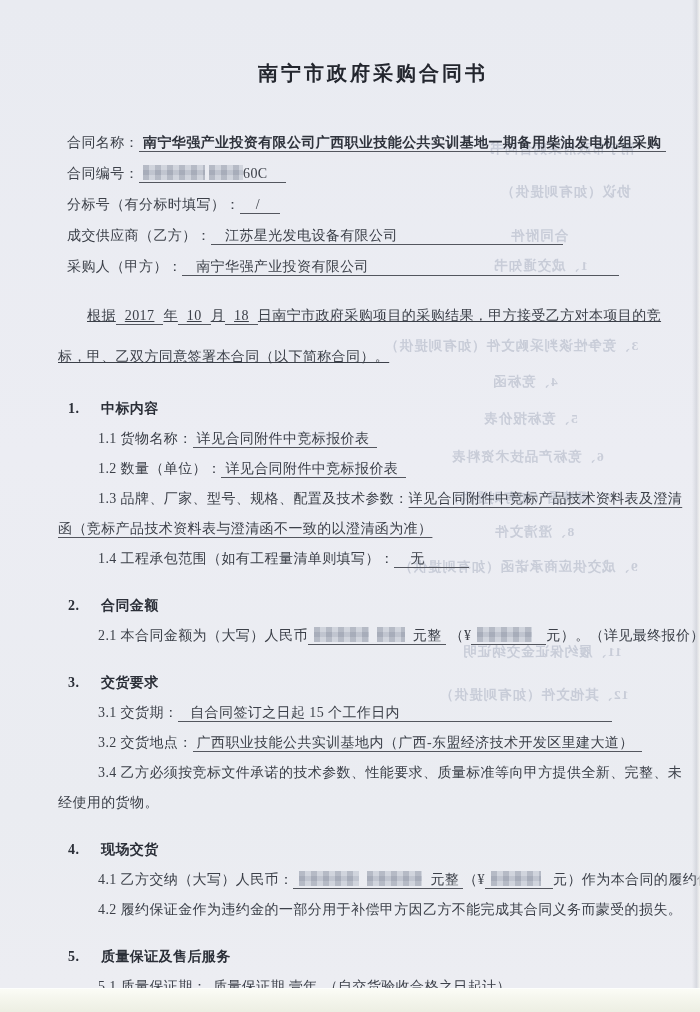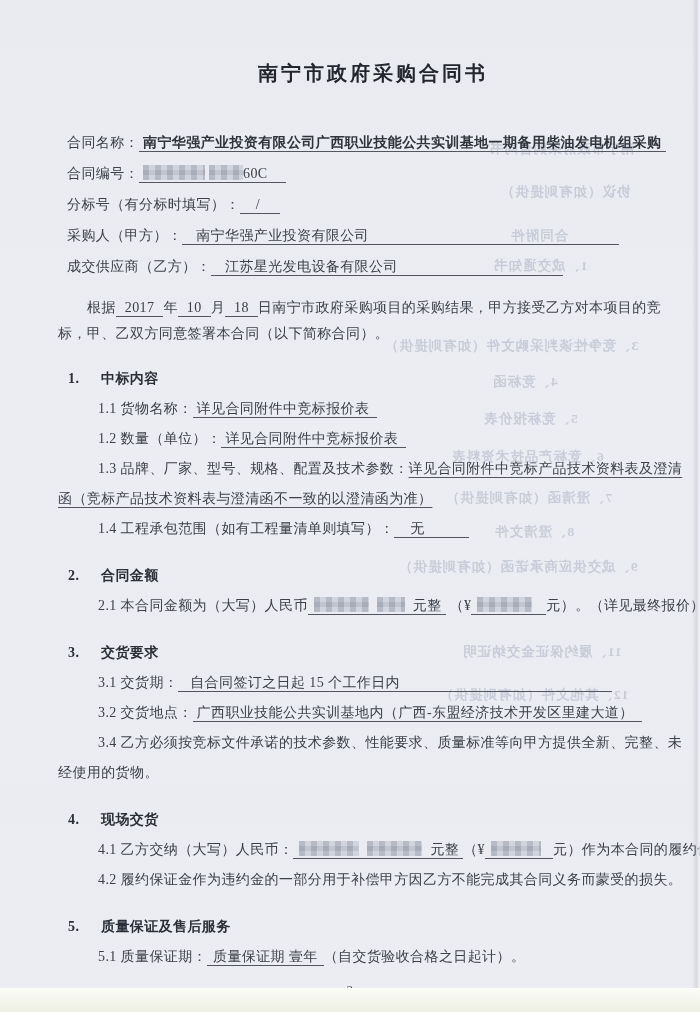--- a/index.html
+++ b/index.html
@@ -14,21 +14,21 @@
   .title {
     margin:0; text-align:center; font-size:20px; font-weight:bold;
     letter-spacing:3px; color:#23262e;
   }
   .fields { margin:40px 0 0 9px; }
   .fline { line-height:31px; white-space:nowrap; }
   .u { border-bottom:1px solid #53565e; padding:0 4px 1px 4px; }
   .uw { text-decoration:underline; text-underline-offset:4px;
         text-decoration-color:#53565e; text-decoration-thickness:1px; }
   .bold { font-weight:bold; color:#2f333c; }
-  .intro { margin:13px 0 0 0; line-height:26px; text-indent:29px; }
+  .intro { margin:13px 0 0 0; line-height:41px; text-indent:29px;text-decoration:underline; }
   .intro .u { padding:0 9px 1px 9px; }
   .sec { margin:14px 0 0 10px; line-height:31px; font-weight:bold; color:#2b2f38; white-space:nowrap; }
   .sec2 { margin-top:16px; }
   .sec-no { display:inline-block; width:33px; }
   .sub { line-height:30px; text-indent:40px; }
   .nw { white-space:nowrap; }
   .mosaic {
     display:inline-block; height:15px; vertical-align:-2px;
     background:
       repeating-linear-gradient(90deg, rgba(122,130,148,.38) 0 6px, rgba(186,192,204,.30) 6px 12px),
@@ -79,24 +79,24 @@
       <div class="fline">
         <span>合同名称：</span><span class="u bold" style="padding-right:5px;">南宁华强产业投资有限公司广西职业技能公共实训基地一期备用柴油发电机组采购</span>
       </div>
       <div class="fline">
         <span>合同编号：</span><span class="u" style="padding-right:18px;"><span class="mosaic" style="width:62px;"></span><span class="gap4"></span><span class="mosaic" style="width:34px;"></span><span>60C</span></span>
       </div>
       <div class="fline">
         <span>分标号（有分标时填写）：</span><span class="u" style="padding:0 20px 1px 16px;">/</span>
       </div>
       <div class="fline">
-        <span>采购人（甲方）：</span><span class="u" style="padding-left:14px; padding-right:250px;">南宁华强产业投资有限公司</span>
+        <span>成交供应商（乙方）：</span><span class="u" style="padding-left:14px; padding-right:165px;">江苏星光发电设备有限公司</span>
       </div>
       <div class="fline">
-        <span>成交供应商（乙方）：</span><span class="u" style="padding-left:14px; padding-right:165px;">江苏星光发电设备有限公司</span>
+        <span>采购人（甲方）：</span><span class="u" style="padding-left:14px; padding-right:250px;">南宁华强产业投资有限公司</span>
       </div>
     </div>
 
     <p class="intro">
       <span>根据</span><span class="u">2017</span><span>年</span><span class="u">10</span><span>月</span><span class="u">18</span><span>日南宁市政府采购项目的采购结果，甲方接受乙方对本项目的竞标，甲、乙双方同意签署本合同（以下简称合同）。</span>
     </p>
 
     <div class="sec" style="margin-top:16px;">
       <span class="sec-no">1.</span><span>中标内容</span>
     </div>

